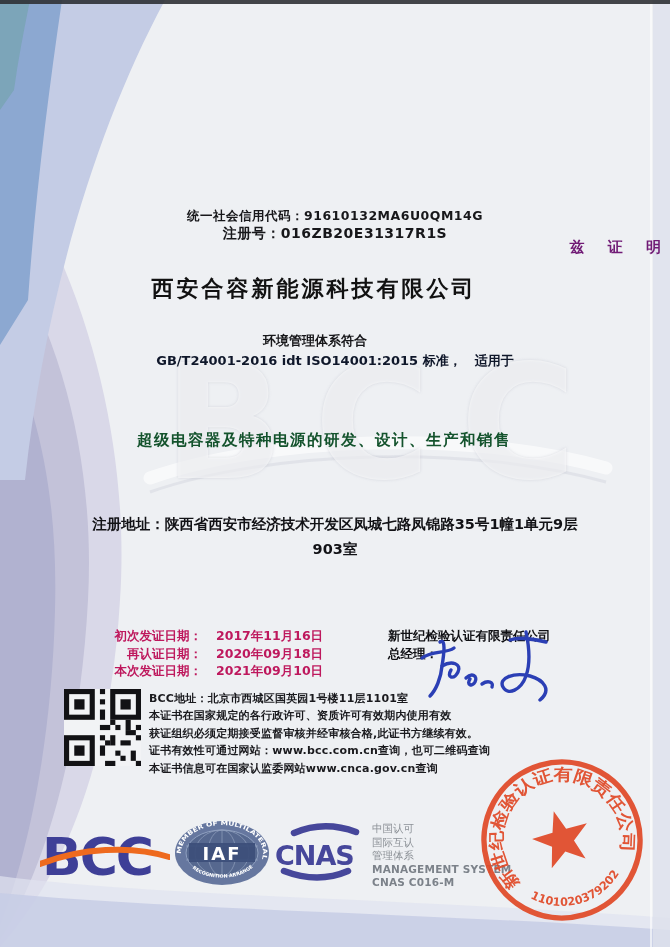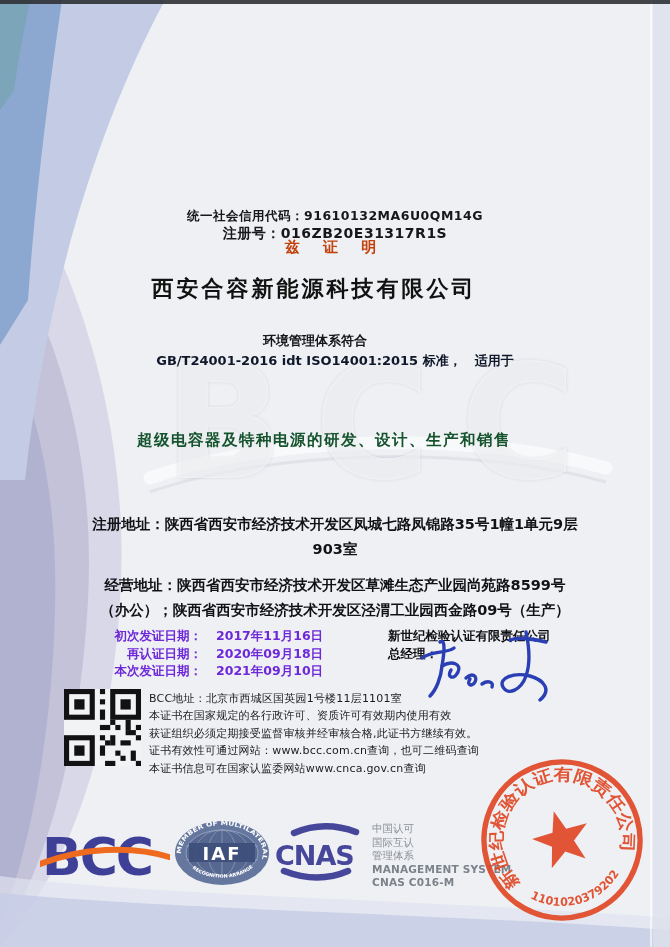--- a/index.html
+++ b/index.html
@@ -18,39 +18,39 @@
     text-shadow:0 0 3px rgba(165,170,182,0.35);
     font-family:"DejaVu Sans",sans-serif;
   }
   .title{
     left:0;top:118px;width:670px;text-align:center;
     font-family:"DejaVu Serif","Liberation Serif",serif;
     font-size:35px;font-weight:700;letter-spacing:11px;color:#141414;
   }
   .regline{left:0;top:190px;width:670px;text-align:center;font-size:14px;font-weight:700;letter-spacing:0.5px;color:#17171a;margin-top:35px;}
   .usccline{left:0;top:208px;width:670px;text-align:center;font-size:12.5px;font-weight:700;letter-spacing:0.5px;color:#17171a;}
-  .hereby{left:0;top:238px;width:670px;text-align:center;font-size:15px;font-weight:700;letter-spacing:9px;color:#c2410c;}
+  .hereby{left:0;top:238px;width:670px;text-align:right;font-size:15px;font-weight:700;letter-spacing:9px;color:#701a75;}
   .company{
     left:0;top:274px;width:628px;text-align:center;
     font-family:"DejaVu Serif","Liberation Serif",serif;
     font-size:22px;font-weight:600;letter-spacing:3px;color:#111;
   }
   .sysline{left:0;top:332px;width:630px;text-align:center;font-size:13px;font-weight:700;color:#17171a;}
   .stdline{left:0;top:352px;width:670px;text-align:center;font-size:13px;font-weight:600;color:#0f172a;}
   .scope{left:0;top:430px;width:648px;text-align:center;font-size:15.5px;font-weight:600;letter-spacing:1.5px;color:#14532d;}
   .addresses{left:79px;top:500px;width:512px;text-align:center;font-size:14.5px;font-weight:700;line-height:24.5px;color:#121216;}
   .addresses p{margin:12px;}
-  .dates{left:84px;top:627px;font-size:12.5px;font-weight:700;color:#6d28d9;}
+  .dates{left:84px;top:627px;font-size:12.5px;font-weight:700;color:#be185d;}
   .date-row{display:flex;line-height:17.6px;}
   .dlabel{display:inline-block;width:118px;text-align:right;}
   .dvalue{display:inline-block;margin-left:14px;}
   .issuer{left:388px;top:627px;font-size:12.5px;font-weight:700;color:#101014;line-height:17.5px;}
   .sig{left:418px;top:630px;}
   .qr{left:64px;top:689px;}
-  .footnotes{left:149px;top:690px;width:345px;font-size:11px;font-weight:400;line-height:17.4px;color:#1a1a1e;letter-spacing:0.2px;}
+  .footnotes{left:149px;top:690px;width:345px;font-size:11px;font-weight:700;line-height:17.4px;color:#1a1a1e;letter-spacing:0.2px;}
   .logo-bcc{left:40px;top:824px;}
   .logo-iaf{left:174px;top:820px;}
   .logo-cnas{left:274px;top:820px;}
   .cnas-caption{left:372px;top:822px;font-size:10.5px;line-height:13.5px;color:#8b9096;}
   .cnas-caption .en{font-weight:700;color:#7c828a;letter-spacing:0.2px;}
   .seal{left:477px;top:755px;}
 </style>
 </head>
 <body>
 
@@ -89,21 +89,20 @@
 
   <div class="abs company">西安合容新能源科技有限公司</div>
 
   <div class="abs sysline">环境管理体系符合</div>
   <div class="abs stdline">GB/T24001-2016 idt ISO14001:2015 标准，　适用于</div>
 
   <div class="abs scope">超级电容器及特种电源的研发、设计、生产和销售</div>
 
   <div class="abs addresses">
     <p><span>注册地址：</span><span>陕西省西安市经济技术开发区凤城七路凤锦路35号1幢1单元9层903室</span></p>
-    <p><span>经营地址：</span><span>陕西省西安市经济技术开发区草滩生态产业园尚苑路8599号（办公）；陕西省西安市经济技术开发区泾渭工业园西金路09号（生产）</span></p>
   </div>
 
   <div class="abs dates">
     <div class="date-row">
         <span class="dlabel">初次发证日期：</span>
         <span class="dvalue">2017年11月16日</span>
       </div>
     <div class="date-row">
         <span class="dlabel">再认证日期：</span>
         <span class="dvalue">2020年09月18日</span>

